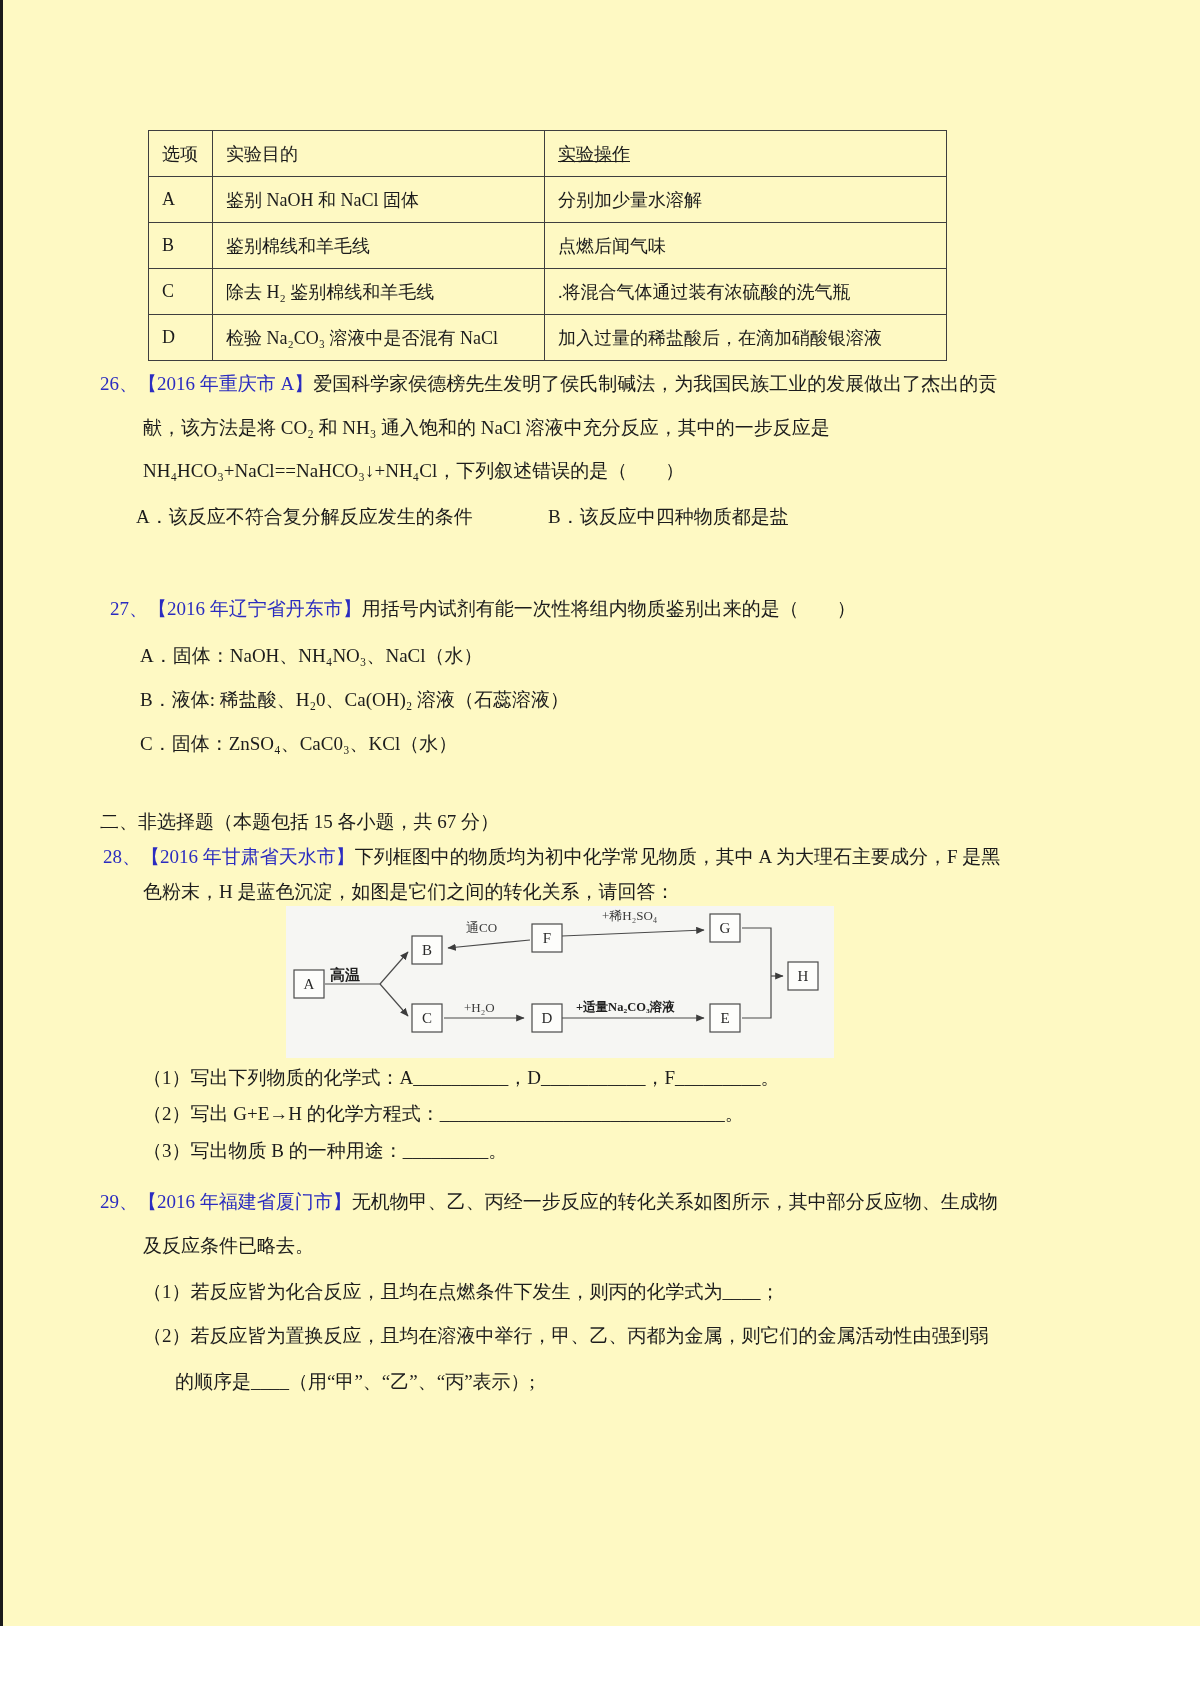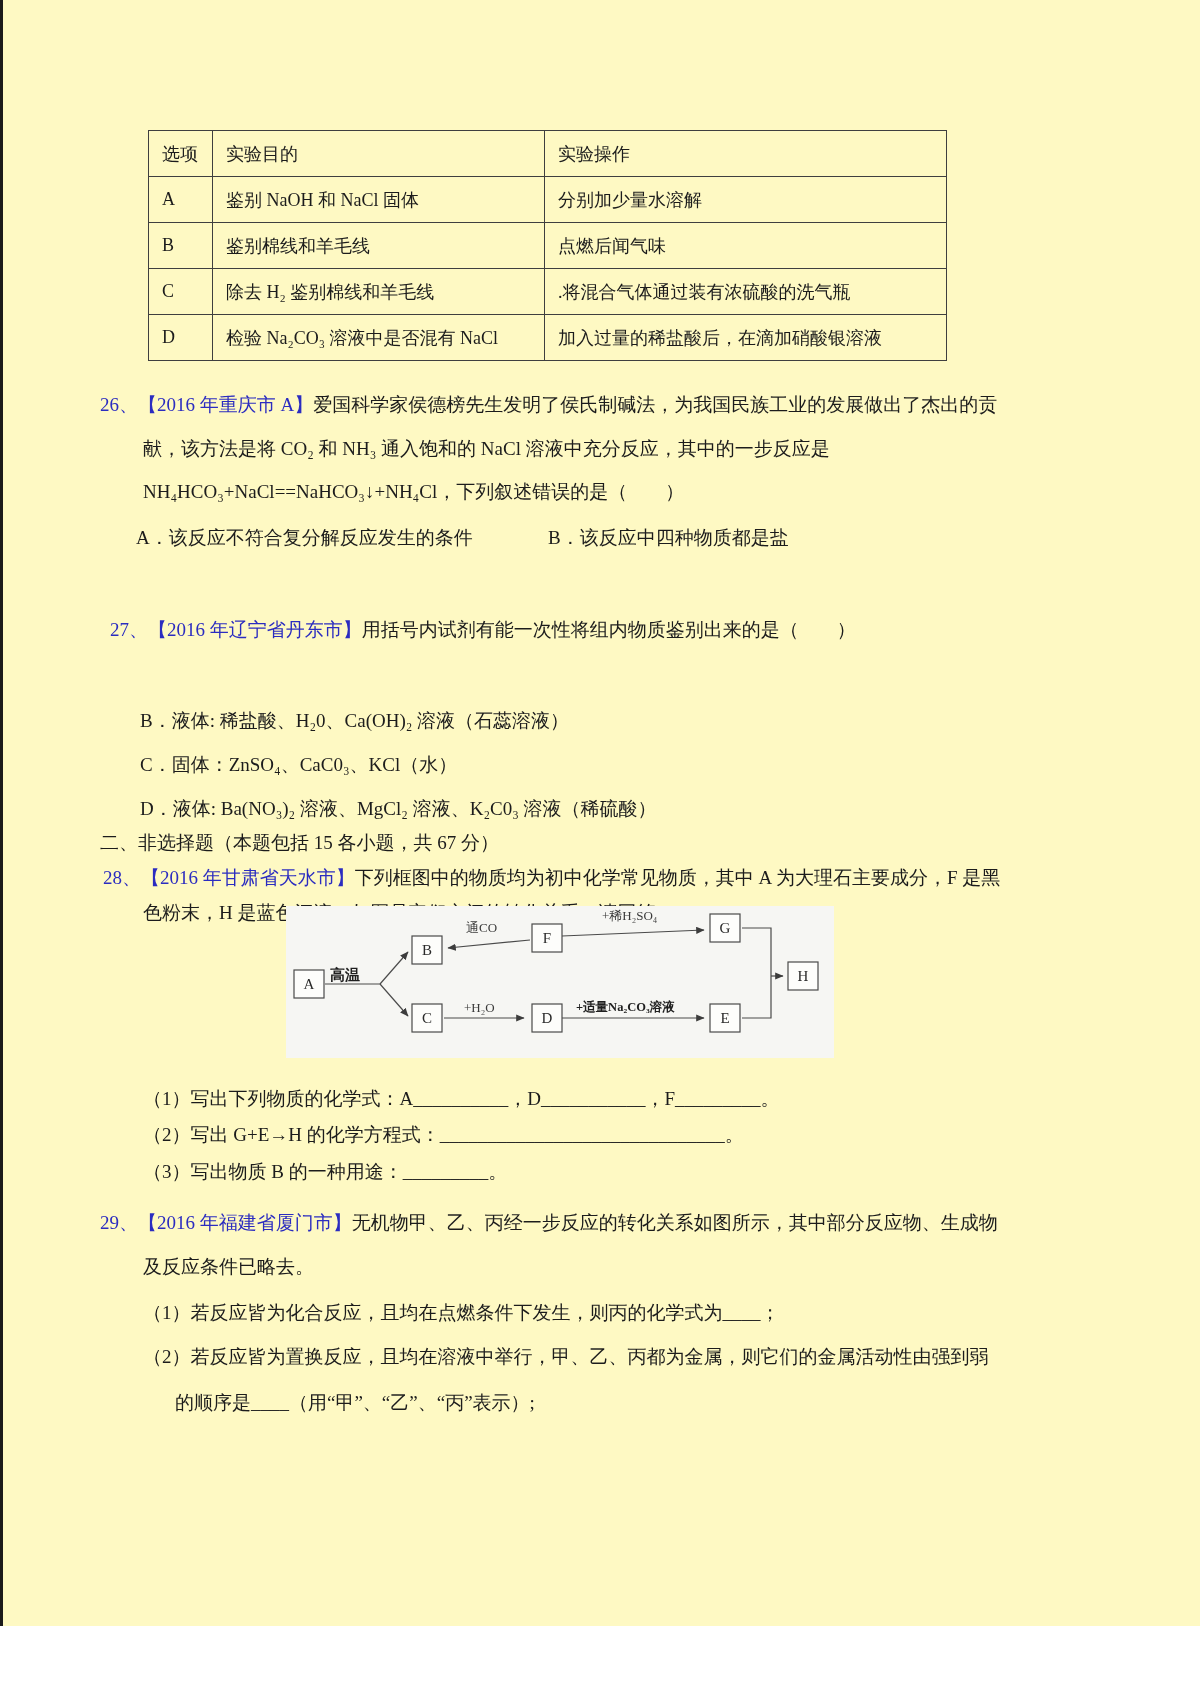--- a/index.html
+++ b/index.html
@@ -6,36 +6,36 @@
   .page{
     position:relative;
     width:1200px;height:1626px;
     background:#fef9c3;
     font-family:"Liberation Serif","DejaVu Serif",serif;
     color:#1c1c1c;
     font-size:19px;
     overflow:hidden;
   }
   .edge{position:absolute;left:0;top:0;width:3px;height:1698px;background:#1b1b1b;}
-  .line{position:absolute;white-space:nowrap;line-height:1.25;margin-top:21px;}
+  .line{position:absolute;white-space:nowrap;line-height:1.25;}
   .blue{color:#2b2cc0;}
   .w1{display:inline-block;width:412px;}
   table.tbl{
     position:absolute;left:148px;top:130px;
     border-collapse:collapse;
     font-size:18px;color:#1c1c1c;
   }
   table.tbl th,table.tbl td{
     border:1.4px solid #3f3f3f;
     font-weight:normal;text-align:left;
     height:45px;padding:0 0 0 13px;vertical-align:middle;
   }
   .c1{width:50px;}
   .c2{width:318px;}
-  .c3{width:388px;}
+  .c3{width:388px;text-decoration:underline;}
   .diagram{
     position:absolute;left:286px;top:906px;
     width:548px;height:152px;
     background:#f6f6f3;
   }
   .dg-letter{font-family:"Liberation Serif","DejaVu Serif",serif;font-size:15px;fill:#2a2a2a;}
   .dg-label{font-family:"Liberation Serif","DejaVu Serif",serif;font-size:13px;fill:#3a3a3a;}
   .dg-label-bold{font-family:"Liberation Serif","DejaVu Serif",serif;font-size:15px;font-weight:bold;fill:#1f1f1f;}
   .dg-label-bold2{font-family:"Liberation Serif","DejaVu Serif",serif;font-size:12.5px;font-weight:bold;fill:#1f1f1f;}
   .dg-box{fill:#fdfdfb;stroke:#4a4a4a;stroke-width:1.2;}
@@ -82,23 +82,23 @@
   </div>
   <div class="line" style="top:459px;left:143px"><span>NH₄HCO₃+NaCl==NaHCO₃↓+NH₄Cl，下列叙述错误的是（　　）</span></div>
   <div class="line" style="top:416px;left:143px"><span>献，该方法是将 CO₂ 和 NH₃ 通入饱和的 NaCl 溶液中充分反应，其中的一步反应是</span></div>
   <div class="line" style="top:505px;left:136px">
     <span class="w1">A．该反应不符合复分解反应发生的条件</span><span>B．该反应中四种物质都是盐</span>
   </div>
 
   <div class="line" style="top:597px;left:110px">
     <span class="blue">27、</span><span class="blue">【2016 年辽宁省丹东市】</span><span>用括号内试剂有能一次性将组内物质鉴别出来的是（　　）</span>
   </div>
+  <div class="line" style="top:644px;left:140px"><span>A．固体：NaOH、NH₄NO₃、NaCl（水）</span></div>
   <div class="line" style="top:688px;left:140px"><span>B．液体: 稀盐酸、H₂0、Ca(OH)₂ 溶液（石蕊溶液）</span></div>
   <div class="line" style="top:732px;left:140px"><span>C．固体：ZnSO₄、CaC0₃、KCl（水）</span></div>
-  <div class="line" style="top:776px;left:140px"><span>D．液体: Ba(NO₃)₂ 溶液、MgCl₂ 溶液、K₂C0₃ 溶液（稀硫酸）</span></div>
 
   <div class="line" style="top:810px;left:100px"><span>二、非选择题（本题包括 15 各小题，共 67 分）</span></div>
 
   <div class="line" style="top:845px;left:103px">
     <span class="blue">28、</span><span class="blue">【2016 年甘肃省天水市】</span><span>下列框图中的物质均为初中化学常见物质，其中 A 为大理石主要成分，F 是黑</span>
   </div>
   <div class="line" style="top:880px;left:143px"><span>色粉末，H 是蓝色沉淀，如图是它们之间的转化关系，请回答：</span></div>
 
   <div class="diagram">
     <svg width="548" height="152" viewBox="0 0 548 152">

